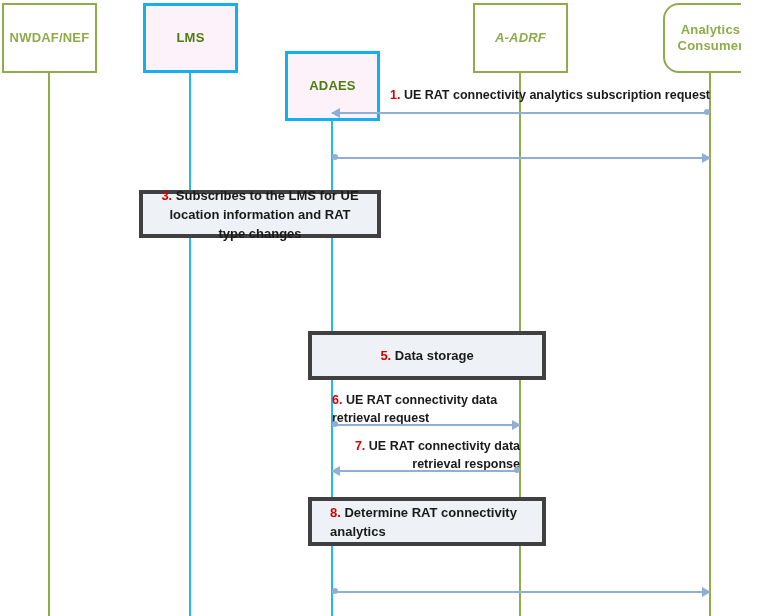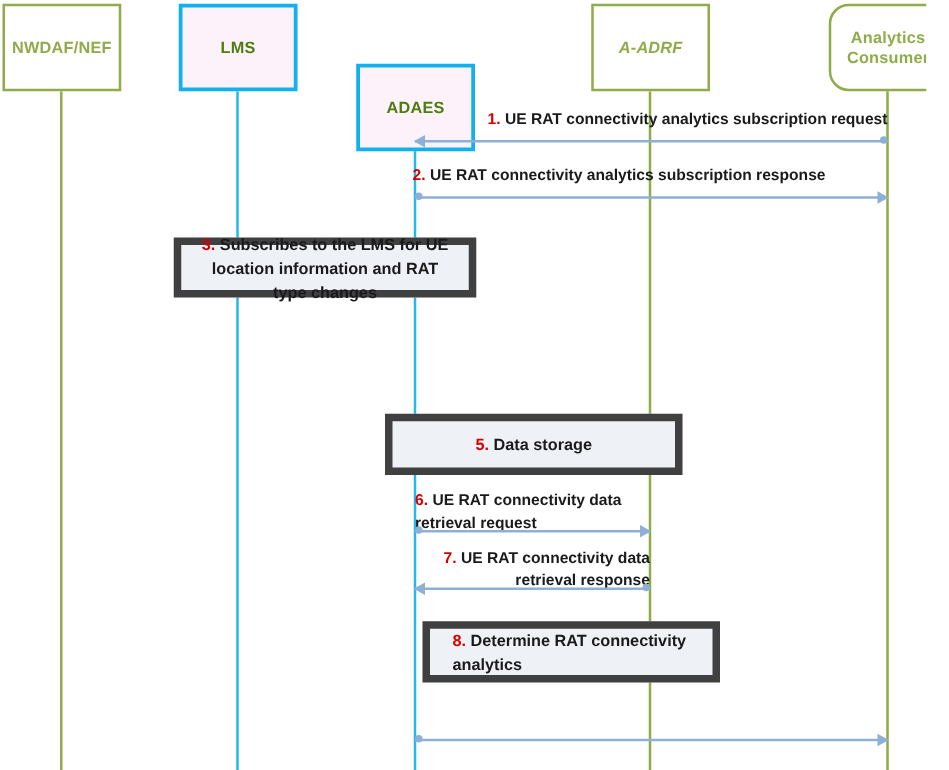--- a/index.html
+++ b/index.html
@@ -48,21 +48,21 @@
     position: absolute;
     width: 2px;
   }
   .lifeline.olive { background: #8fab4a; }
   .lifeline.cyan  { background: #29b6e8; }
 
   
   .action-box {
     position: absolute;
     box-sizing: border-box;
-    border: 6px solid #404040;
+    border: 4px solid #404040;
     background: #eef2f7;
     display: flex;
     align-items: center;
     font-size: 13px;
     line-height: 19px;
     color: #1a1a1a;
     font-weight: bold;
   }
   .action-box .inner {
     width: 100%;
@@ -146,21 +146,20 @@
     <div class="participant olive" style="left: 663px; top: 3px; width: 95px; height: 70px; border-radius: 16px;">
       <span style="white-space: pre-line;">Analytics
 Consumer</span>
     </div>
     <div class="msg-label right" style="left: 345px; top: 86px; width: 365px;"><span class="step-num">1.</span> <span>UE RAT connectivity analytics subscription request</span></div>
     <div class="arrow to-left" style="left: 332px; width: 378px; top: 107px;">
       <div class="shaft"></div>
       <div class="dot"></div>
       <div class="head"></div>
     </div>
-    <div class="msg-label left" style="left: 330px; top: 131px; width: 365px;"><span class="step-num">2.</span> <span>UE RAT connectivity analytics subscription response</span></div>
     <div class="arrow to-right" style="left: 332px; width: 378px; top: 152px;">
       <div class="shaft"></div>
       <div class="dot"></div>
       <div class="head"></div>
     </div>
     <div class="action-box center" style="left: 139px; top: 190px; width: 242px; height: 48px;">
       <div class="inner"><span class="step-num">3.</span> <span>Subscribes to the LMS for UE location information and RAT type changes</span></div>
     </div>
     <div class="action-box center" style="left: 308px; top: 331px; width: 238px; height: 49px;">
       <div class="inner"><span class="step-num">5.</span> <span>Data storage</span></div>
@@ -170,21 +169,21 @@
       <div class="shaft"></div>
       <div class="dot"></div>
       <div class="head"></div>
     </div>
     <div class="msg-label right" style="left: 332px; top: 437px; width: 188px;"><span class="step-num">7.</span> <span>UE RAT connectivity data retrieval response</span></div>
     <div class="arrow to-left" style="left: 332px; width: 188px; top: 465px;">
       <div class="shaft"></div>
       <div class="dot"></div>
       <div class="head"></div>
     </div>
-    <div class="action-box left" style="left: 308px; top: 497px; width: 238px; height: 49px; margin-left: 30px;">
+    <div class="action-box left" style="left: 308px; top: 497px; width: 238px; height: 49px;">
       <div class="inner"><span class="step-num">8.</span> <span>Determine RAT connectivity analytics</span></div>
     </div>
     <div class="arrow to-right" style="left: 332px; width: 378px; top: 586px;">
       <div class="shaft"></div>
       <div class="dot"></div>
       <div class="head"></div>
     </div>
   </div>
 
 </body></html>

